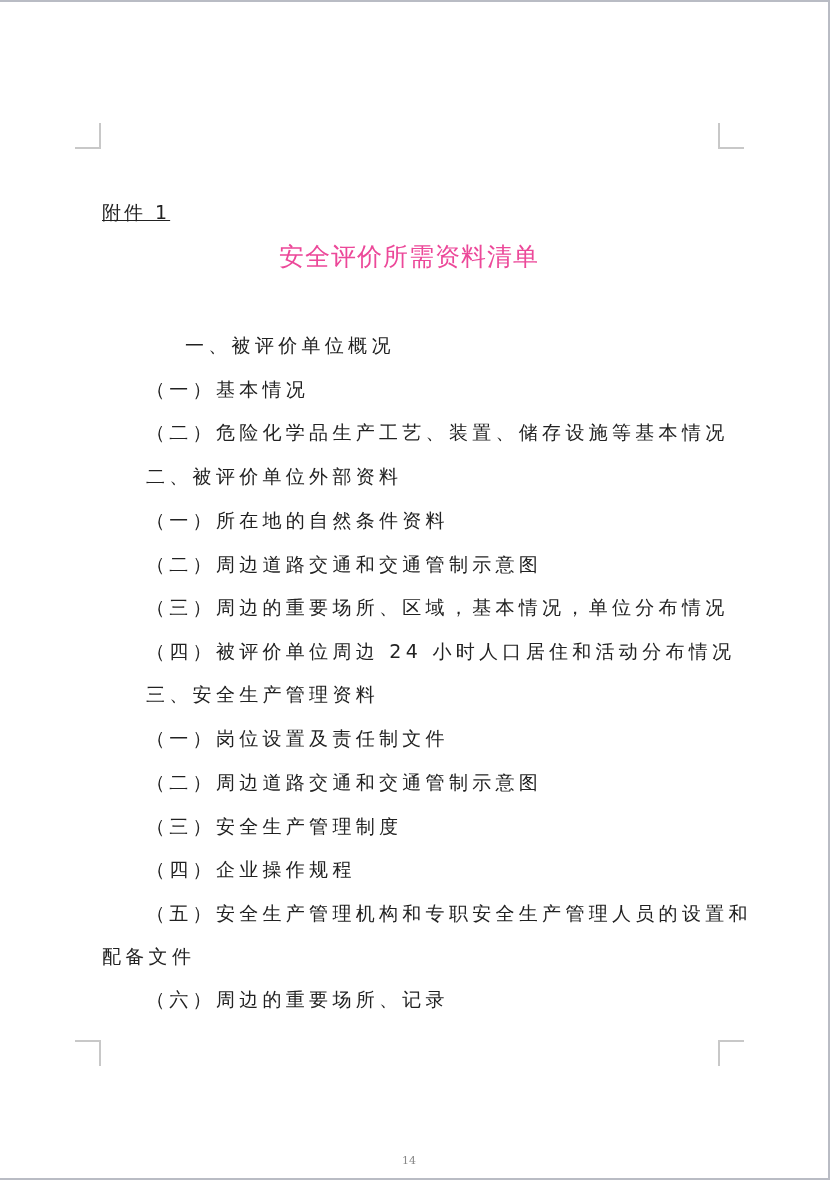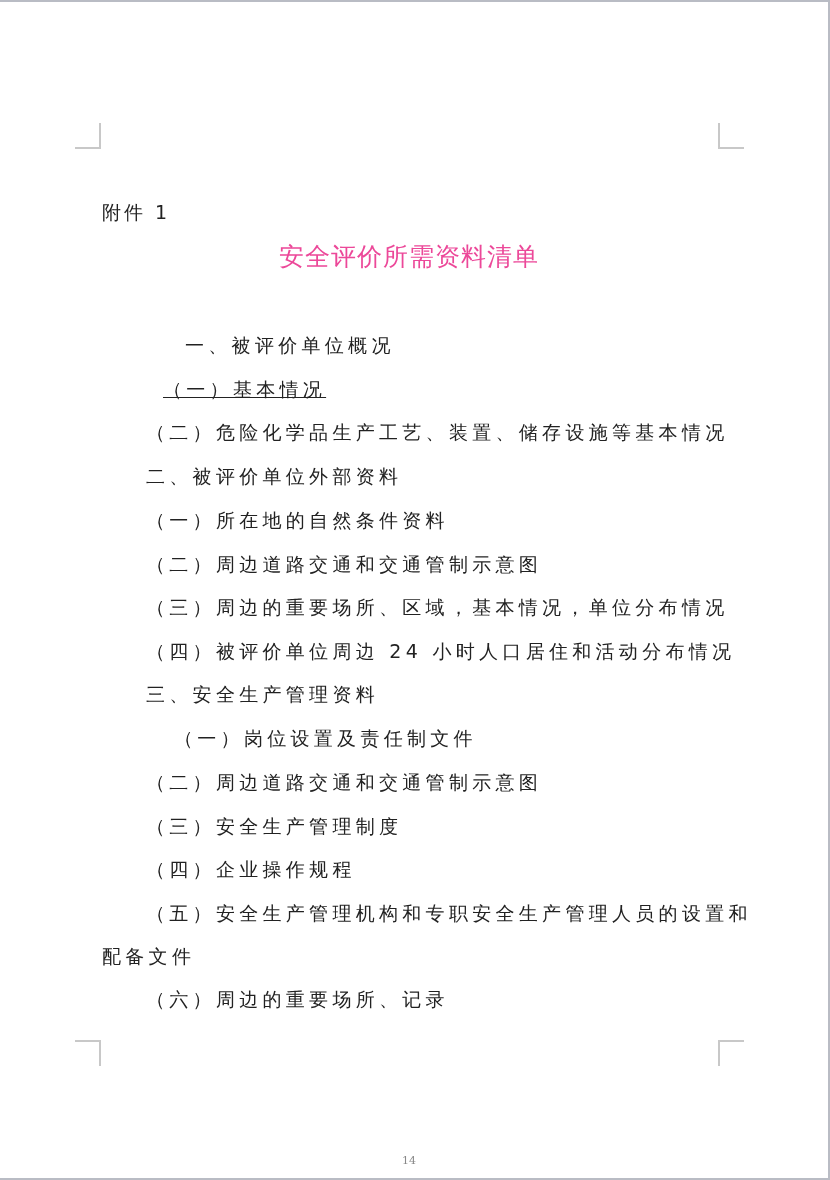--- a/index.html
+++ b/index.html
@@ -30,20 +30,21 @@
     .crop-mark { position: absolute; background: #c8c8c8; }
     .crop-v { width: 2px; height: 26px; }
     .crop-h { width: 26px; height: 2px; }
 
     .attachment-label {
       position: absolute;
       left: 102px; top: 200px;
       font-size: 19px;
       letter-spacing: 3px;
       color: #222;
+      text-decoration: underline;
     }
     .doc-title {
       position: absolute;
       left: 0; top: 240px; width: 818px;
       text-align: center;
       font-size: 25px;
       letter-spacing: 1px;
       color: #ec4899;
     }
     .item {
@@ -84,31 +85,31 @@
 </div>
 <div>
   <div class="crop-mark crop-h" style="left:718px; top:1040px;"></div>
   <div class="crop-mark crop-v" style="left:718px; top:1040px;"></div>
 </div>
 
 <div class="attachment-label">附件 1</div>
 <div class="doc-title">安全评价所需资料清单</div>
 
 <div class="item" style="left:146px; top:333px;margin-left:39px;">一、被评价单位概况</div>
-<div class="item" style="left:163px; top:377px;text-decoration:underline;">（一）基本情况</div>
+<div class="item" style="left:146px; top:377px;">（一）基本情况</div>
 <div class="item" style="left:146px; top:420px;">（二）危险化学品生产工艺、装置、储存设施等基本情况</div>
 
 <div class="item" style="left:146px; top:464px;">二、被评价单位外部资料</div>
 <div class="item" style="left:146px; top:508px;">（一）所在地的自然条件资料</div>
 <div class="item" style="left:146px; top:552px;">（二）周边道路交通和交通管制示意图</div>
 <div class="item" style="left:146px; top:595px;">（三）周边的重要场所、区域，基本情况，单位分布情况</div>
 <div class="item" style="left:146px; top:639px;">（四）被评价单位周边 24 小时人口居住和活动分布情况</div>
 
 <div class="item" style="left:146px; top:682px;">三、安全生产管理资料</div>
-<div class="item" style="left:146px; top:726px;margin-left:28px;">（一）岗位设置及责任制文件</div>
+<div class="item" style="left:146px; top:726px;">（一）岗位设置及责任制文件</div>
 <div class="item" style="left:146px; top:770px;">（二）周边道路交通和交通管制示意图</div>
 <div class="item" style="left:146px; top:814px;">（三）安全生产管理制度</div>
 <div class="item" style="left:146px; top:857px;">（四）企业操作规程</div>
 <div class="item" style="left:146px; top:901px;">（五）安全生产管理机构和专职安全生产管理人员的设置和</div>
 <div class="item" style="left:102px; top:944px;">配备文件</div>
 <div class="item" style="left:146px; top:987px;">（六）周边的重要场所、记录</div>
 
 <div class="page-number">14</div>
 
 </body></html>

